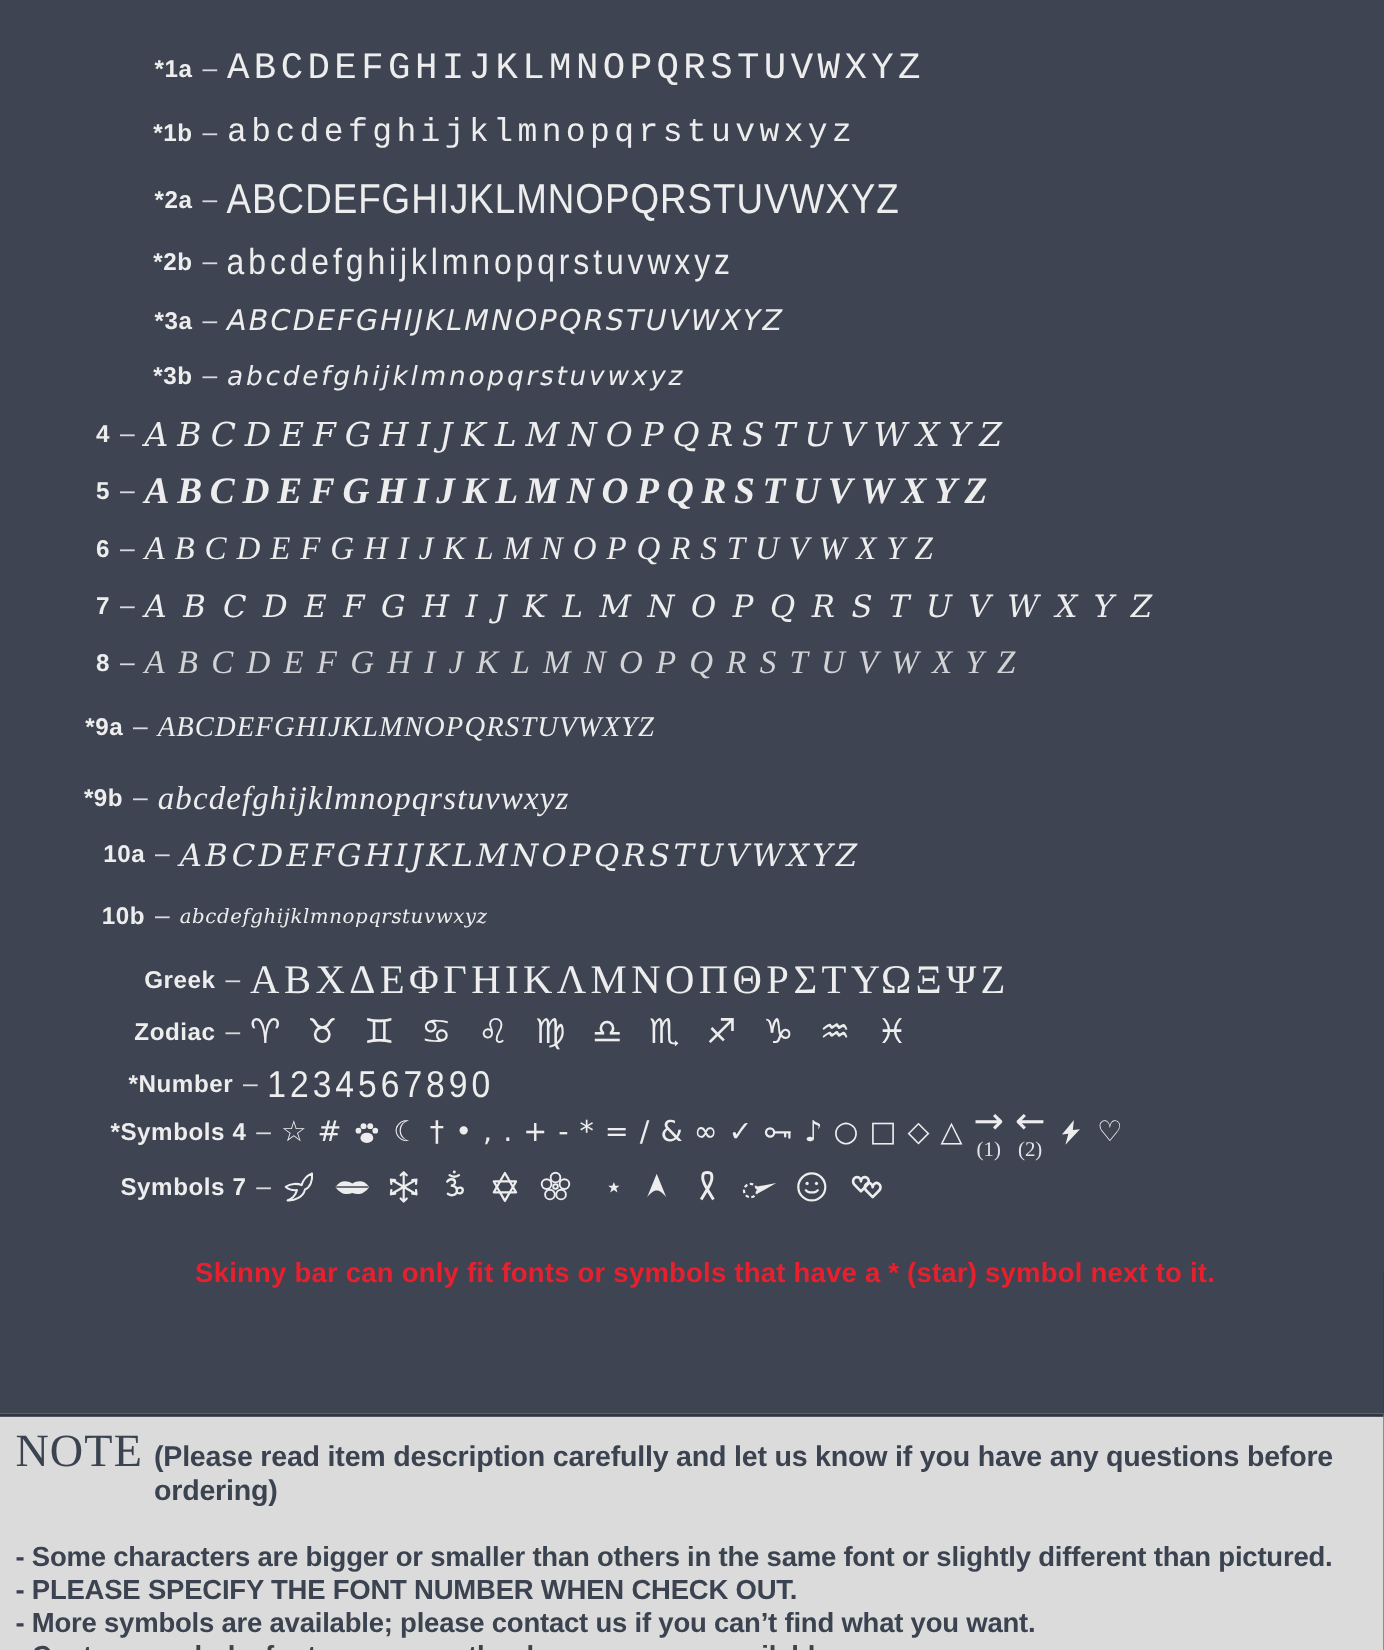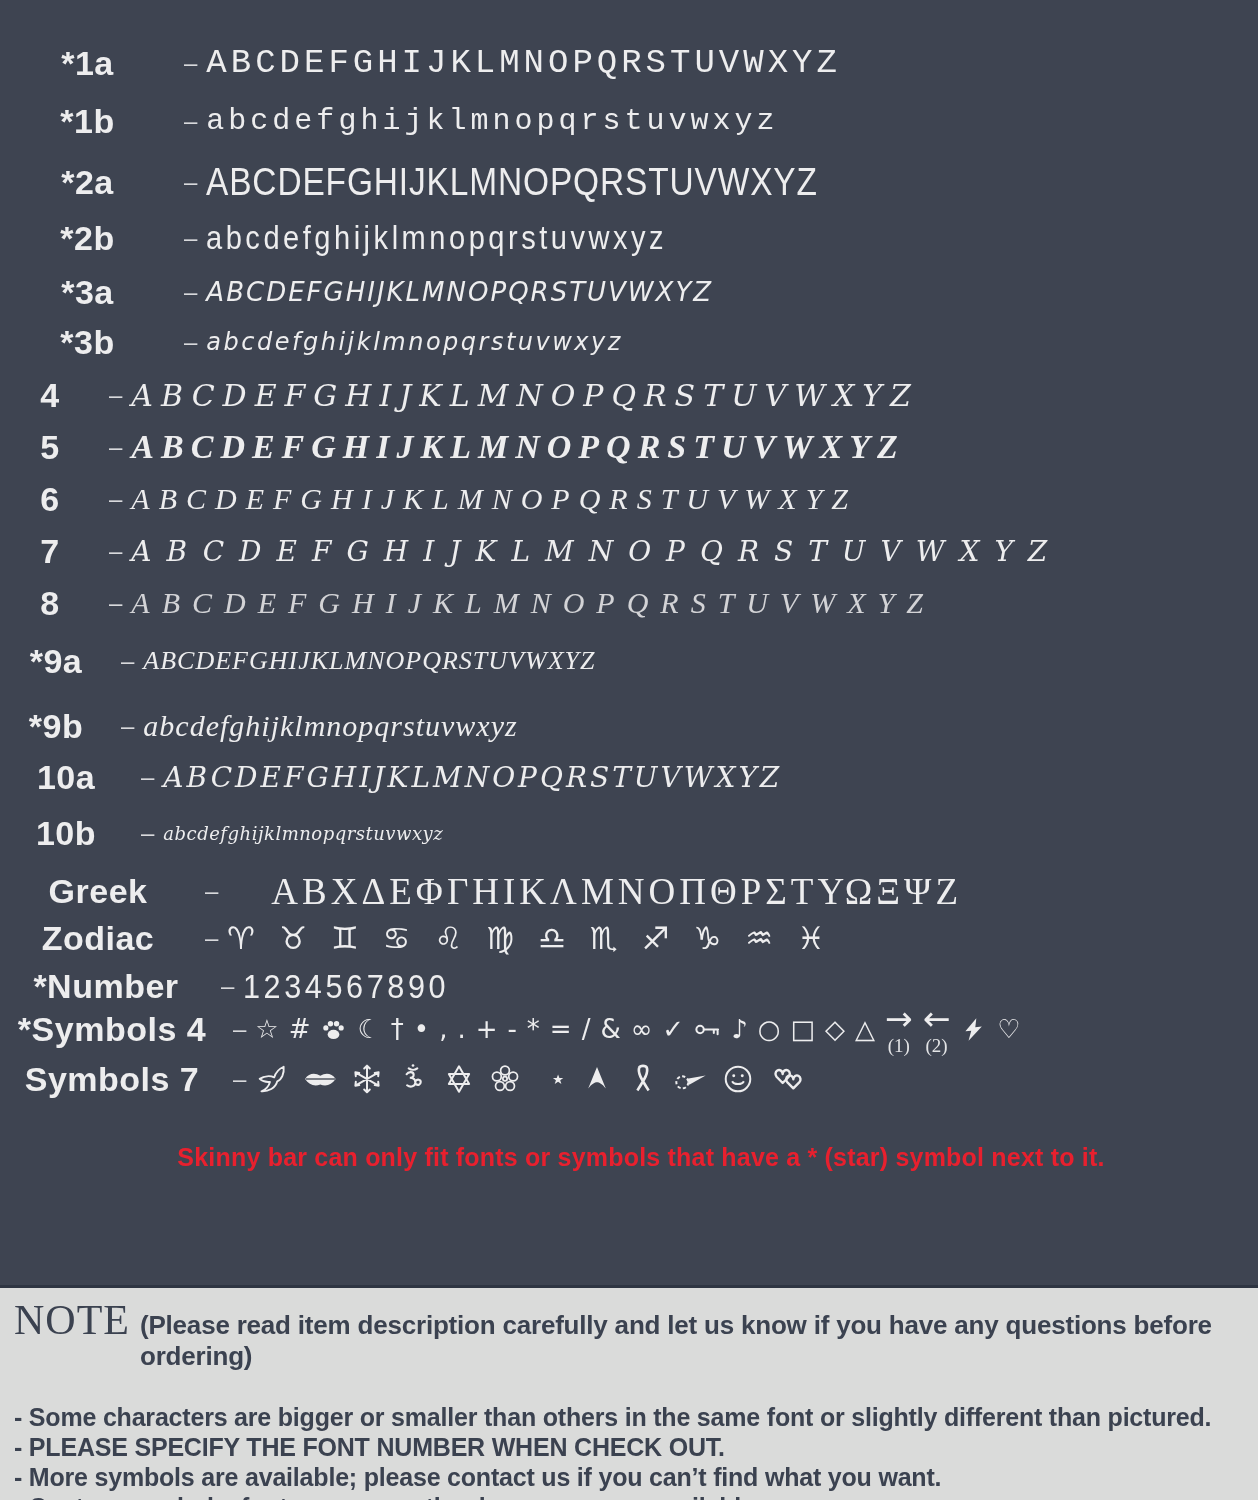--- a/index.html
+++ b/index.html
@@ -3,22 +3,22 @@
 <meta charset="utf-8">
 <style>
   html,body{margin:0;padding:0;background:#2f3540;}
   #canvas{
     position:relative; width:1258px; height:1500px; overflow:hidden;
     background:#3E4451; font-family:"Liberation Sans",sans-serif; color:#ECECEC;
   }
   
   .row{position:absolute; left:0; width:100%; height:50px;
        display:flex; align-items:center; white-space:nowrap;}
-  .row-label{flex:0 0 175px; text-align:center;
-       font-weight:bold; font-size:34px; letter-spacing:.5px; color:#EDEDEE;}
+  .row-label{flex:0 0 175px; text-align:right;
+       font-weight:bold; font-size:22px; letter-spacing:.5px; color:#EDEDEE;}
   .row-dash{margin:0 9px; font-size:24px; color:#D8D9DC;}
   .row-sample{display:inline-block; transform-origin:left center; color:#EDEDEE;}
 
   .row-1a{top:38px}   .row-1b{top:96px}   .row-2a{top:157px}  .row-2b{top:213px}
   .row-3a{top:267px}  .row-3b{top:317px}  .row-4{top:370px}   .row-5{top:422px}
   .row-6{top:474px}   .row-7{top:526px}   .row-8{top:578px}   .row-9a{top:636px}
   .row-9b{top:701px}  .row-10a{top:752px} .row-10b{top:808px} .row-greek{top:866px}
   .row-zodiac{top:913px} .row-number{top:961px}
   .row-symbols1{top:1004px} .row-symbols2{top:1054px}
 
@@ -38,21 +38,21 @@
   .s-3b{font:italic 24px "DejaVu Sans",sans-serif; letter-spacing:2.5px;}
   .s-4 {font:italic 30px "DejaVu Serif",serif; letter-spacing:8px;}
   .s-5 {font:italic bold 34px "Liberation Serif",serif; letter-spacing:7px;}
   .s-6 {font:italic 30px "Liberation Serif",serif; letter-spacing:9px;}
   .s-7 {font:italic 28px "DejaVu Serif",serif; letter-spacing:15px;}
   .s-8 {font:italic 30px "Liberation Serif",serif; letter-spacing:12px; opacity:.85;}
   .s-9a{font:italic 26px "Liberation Serif",serif; letter-spacing:1px;}
   .s-9b{font:italic 30px "Liberation Serif",serif; letter-spacing:1px;}
   .s-10a{font:italic 28px "DejaVu Serif",serif; letter-spacing:3px;}
   .s-10b{font:italic 18px "DejaVu Serif",serif; letter-spacing:.5px;}
-  .s-greek{font:37px "Liberation Serif",serif; letter-spacing:4px;margin-left:44px;}
+  .s-greek{font:37px "Liberation Serif",serif; letter-spacing:4px;}
   .s-number{font:34px "Liberation Sans",sans-serif; letter-spacing:4px; transform:scaleX(.9);}
 
   
   .s-zodiac,.s-symbols1,.s-symbols2{display:flex; align-items:center;}
   .s-zodiac{gap:24px; font-size:31px; font-family:"DejaVu Sans",sans-serif;}
   .s-symbols1{gap:10px; font-size:26px; font-family:"DejaVu Sans",sans-serif;}
   .s-symbols2{gap:14px; font-size:30px; font-family:"DejaVu Sans",sans-serif;}
   .sym{display:inline-flex; align-items:center; justify-content:center; line-height:1;}
   .s-symbols1 svg{height:27px; width:auto; display:block;}
   .s-symbols2 svg{height:32px; width:auto; display:block;}

